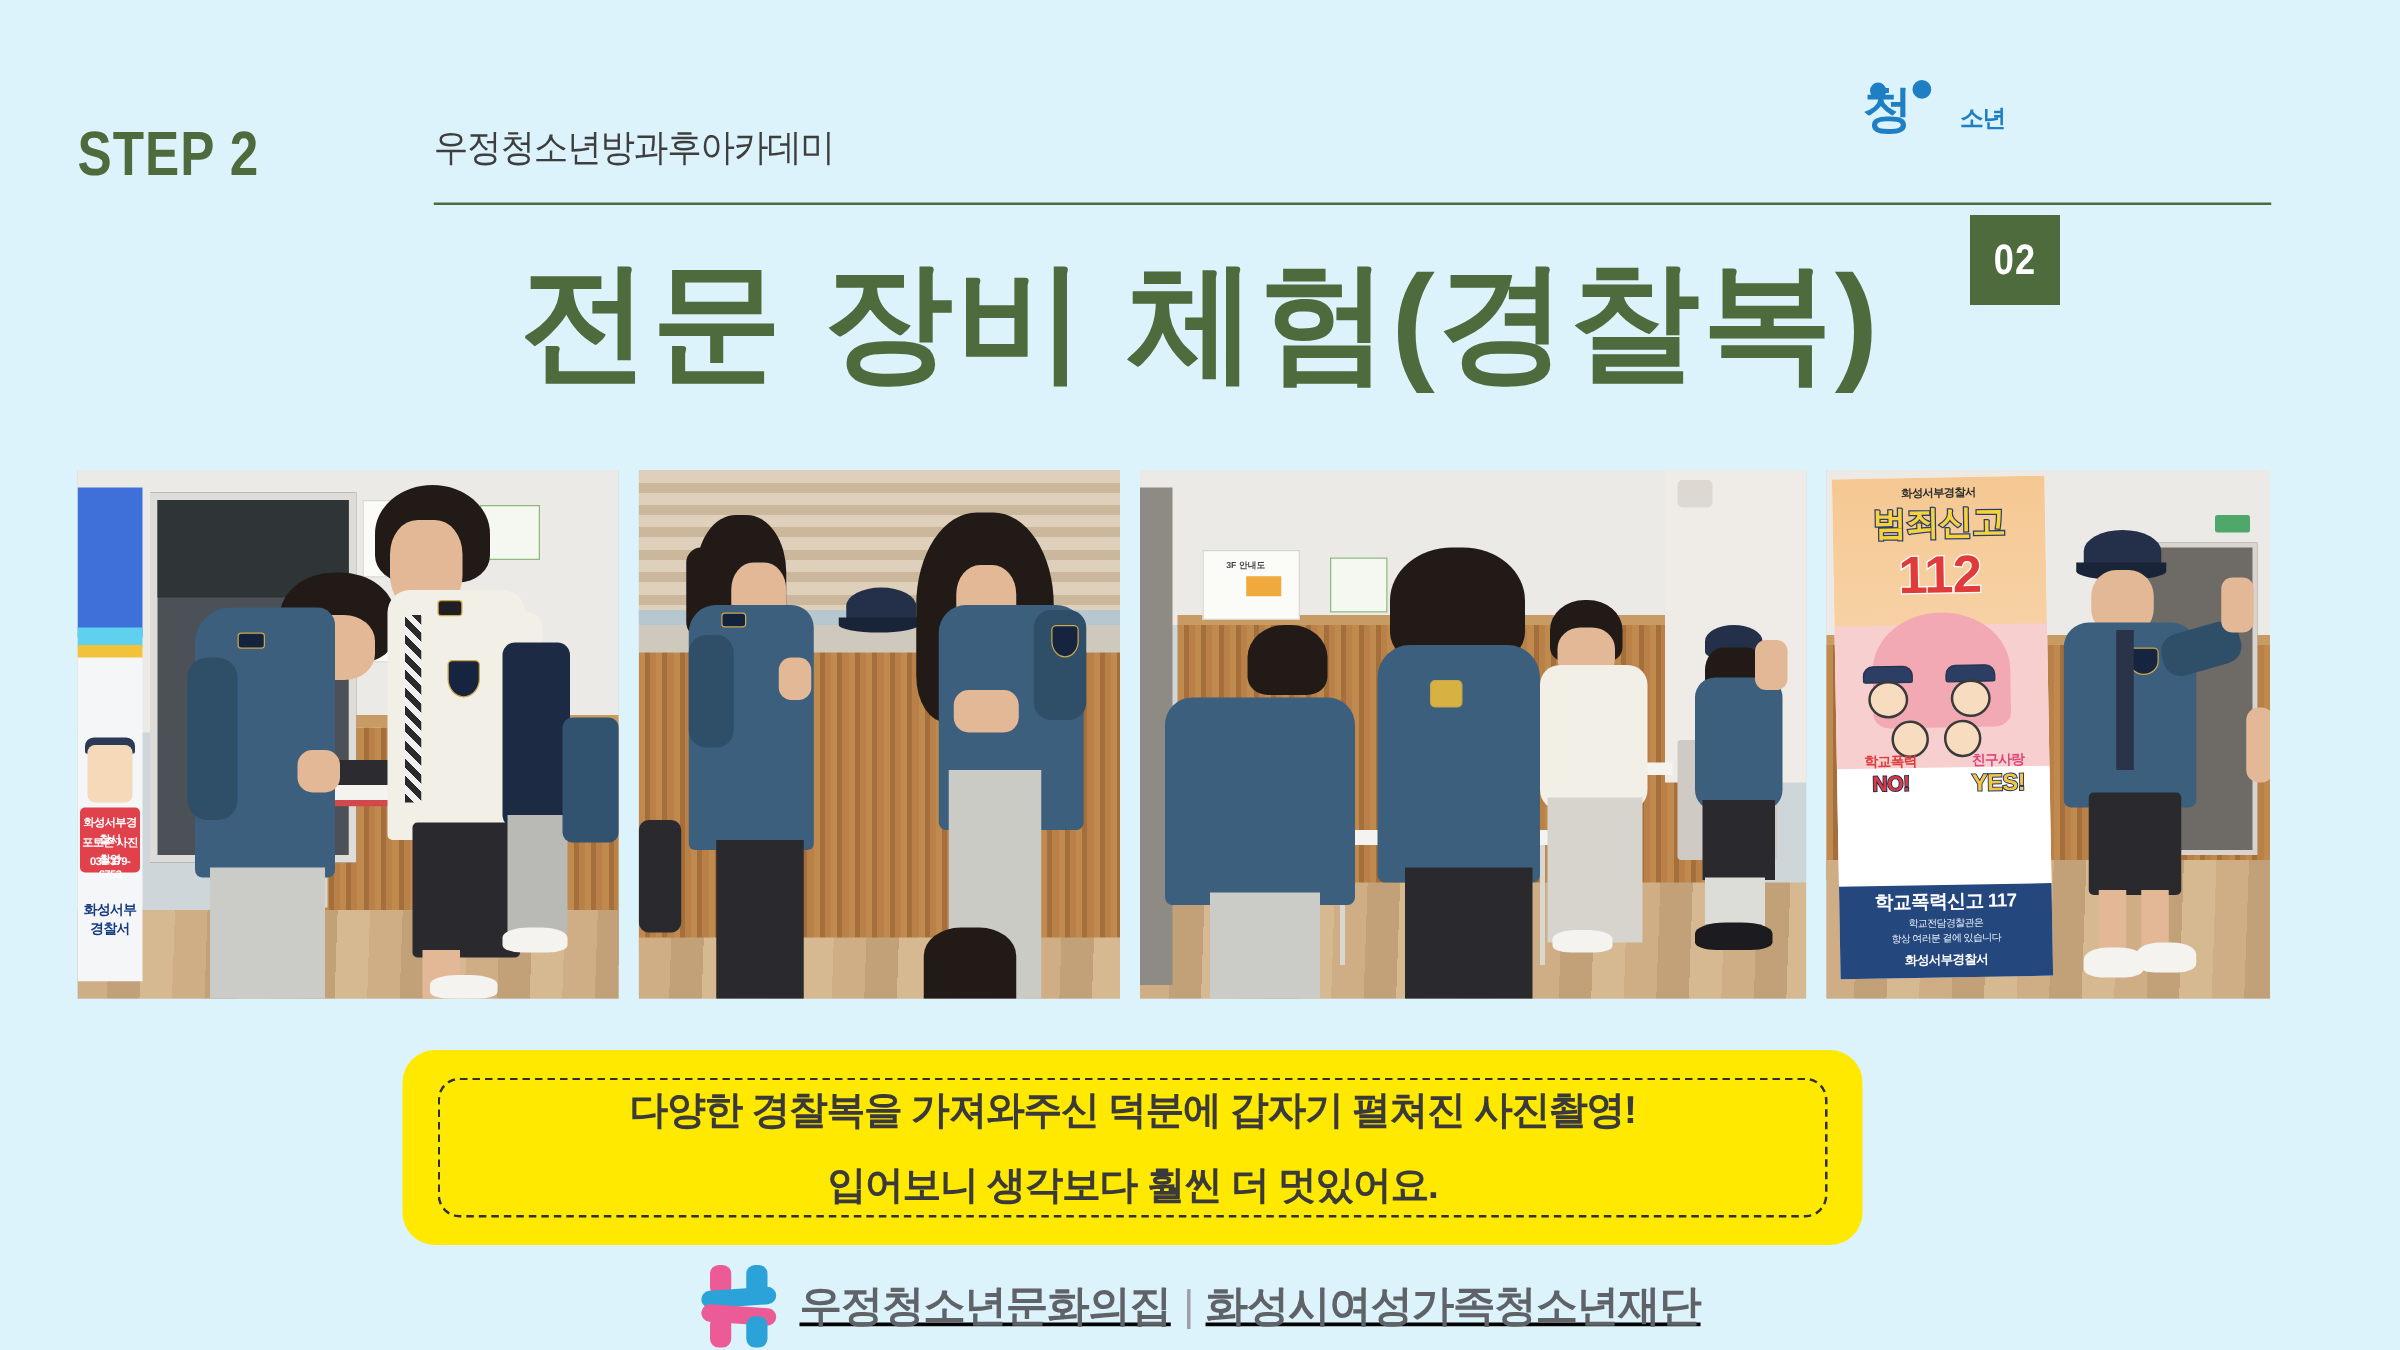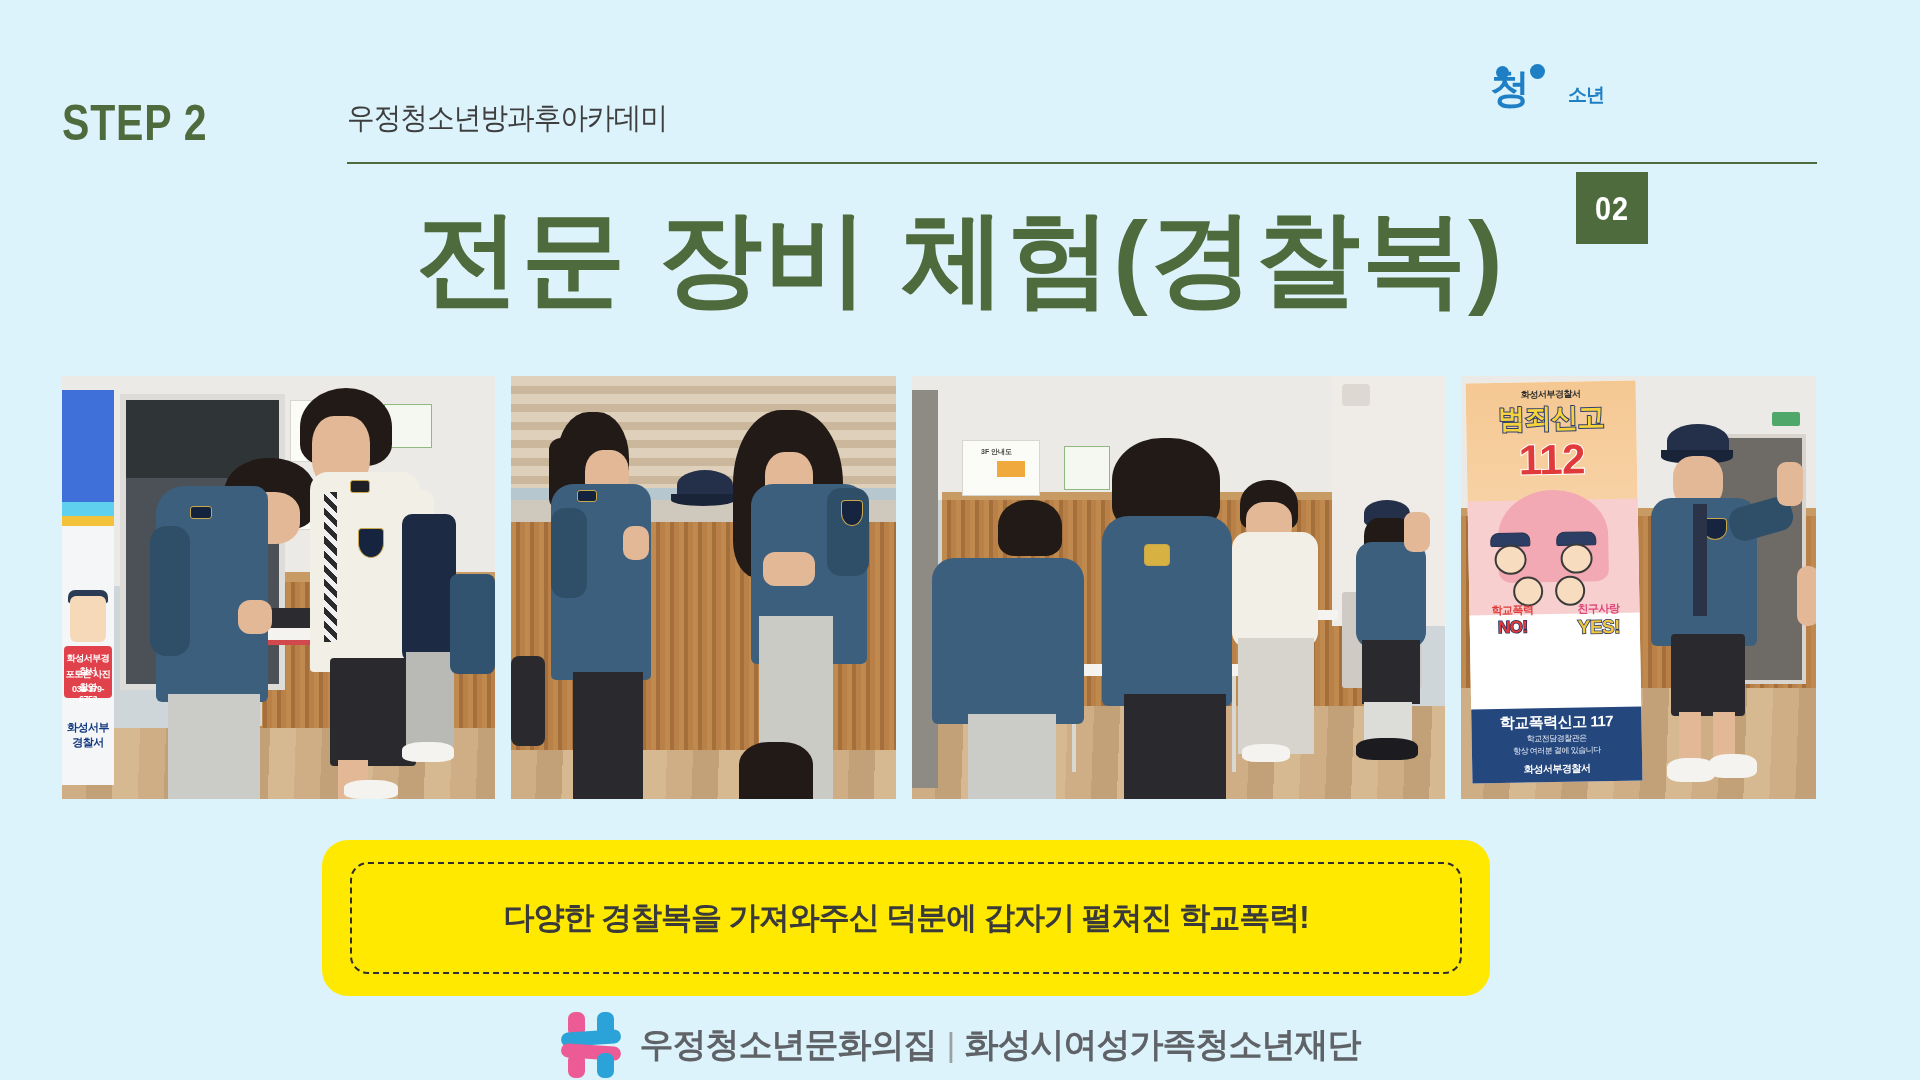--- a/index.html
+++ b/index.html
@@ -168,21 +168,21 @@
     gap: 18px;
   }
   .caption-line {
     color: #3a3a3a; font-size: 31px; font-weight: 700;
     letter-spacing: -1px; white-space: nowrap;
   }
 
   
   .footer {
     position: absolute; left: 0; top: 965px; width: 1920px;
-    display: flex; align-items: center; justify-content: center; gap: 18px;
+    display: flex; align-items: center; justify-content: center; gap: 18px; text-decoration: underline;
   }
   .footer-logo { position: relative; width: 62px; height: 68px; flex: 0 0 auto; }
   .fl-bar { position: absolute; width: 17px; height: 25px; border-radius: 7px; }
   .fl-bar.tl { left: 8px;  top: 1px;  background: #ec5b96; }
   .fl-bar.tr { left: 37px; top: 1px;  background: #2ba3d8; }
   .fl-bar.bl { left: 8px;  top: 42px; background: #ec5b96; }
   .fl-bar.br { left: 37px; top: 42px; background: #2ba3d8; }
   .fl-stroke { position: absolute; left: 1px; width: 60px; height: 14px; border-radius: 7px; }
   .fl-stroke.up { top: 20px; background: #2ba3d8; transform: rotate(-4deg); }
   .fl-stroke.dn { top: 34px; background: #ec5b96; transform: rotate(4deg); }
@@ -416,21 +416,22 @@
         <div class="shoe" style="left:206px;top:382px;width:48px;height:24px;"></div>
         <div class="shoe" style="left:248px;top:378px;width:48px;height:24px;"></div>
         <div class="skin" style="left:336px;top:190px;width:22px;height:60px;border-radius:10px;"></div>
       </div>
     </div>
 
   </div>
 
   <div class="caption-box">
     <div class="caption-dash">
-      <div class="caption-line">다양한 경찰복을 가져와주신 덕분에 갑자기 펼쳐진 학교폭력!</div>
+      <div class="caption-line">다양한 경찰복을 가져와주신 덕분에 갑자기 펼쳐진 사진촬영!</div>
+      <div class="caption-line">입어보니 생각보다 훨씬 더 멋있어요.</div>
     </div>
   </div>
 
   <div class="footer">
     <div class="footer-logo">
       <span class="fl-bar tl"></span>
       <span class="fl-bar tr"></span>
       <span class="fl-stroke up"></span>
       <span class="fl-stroke dn"></span>
       <span class="fl-bar bl"></span>

